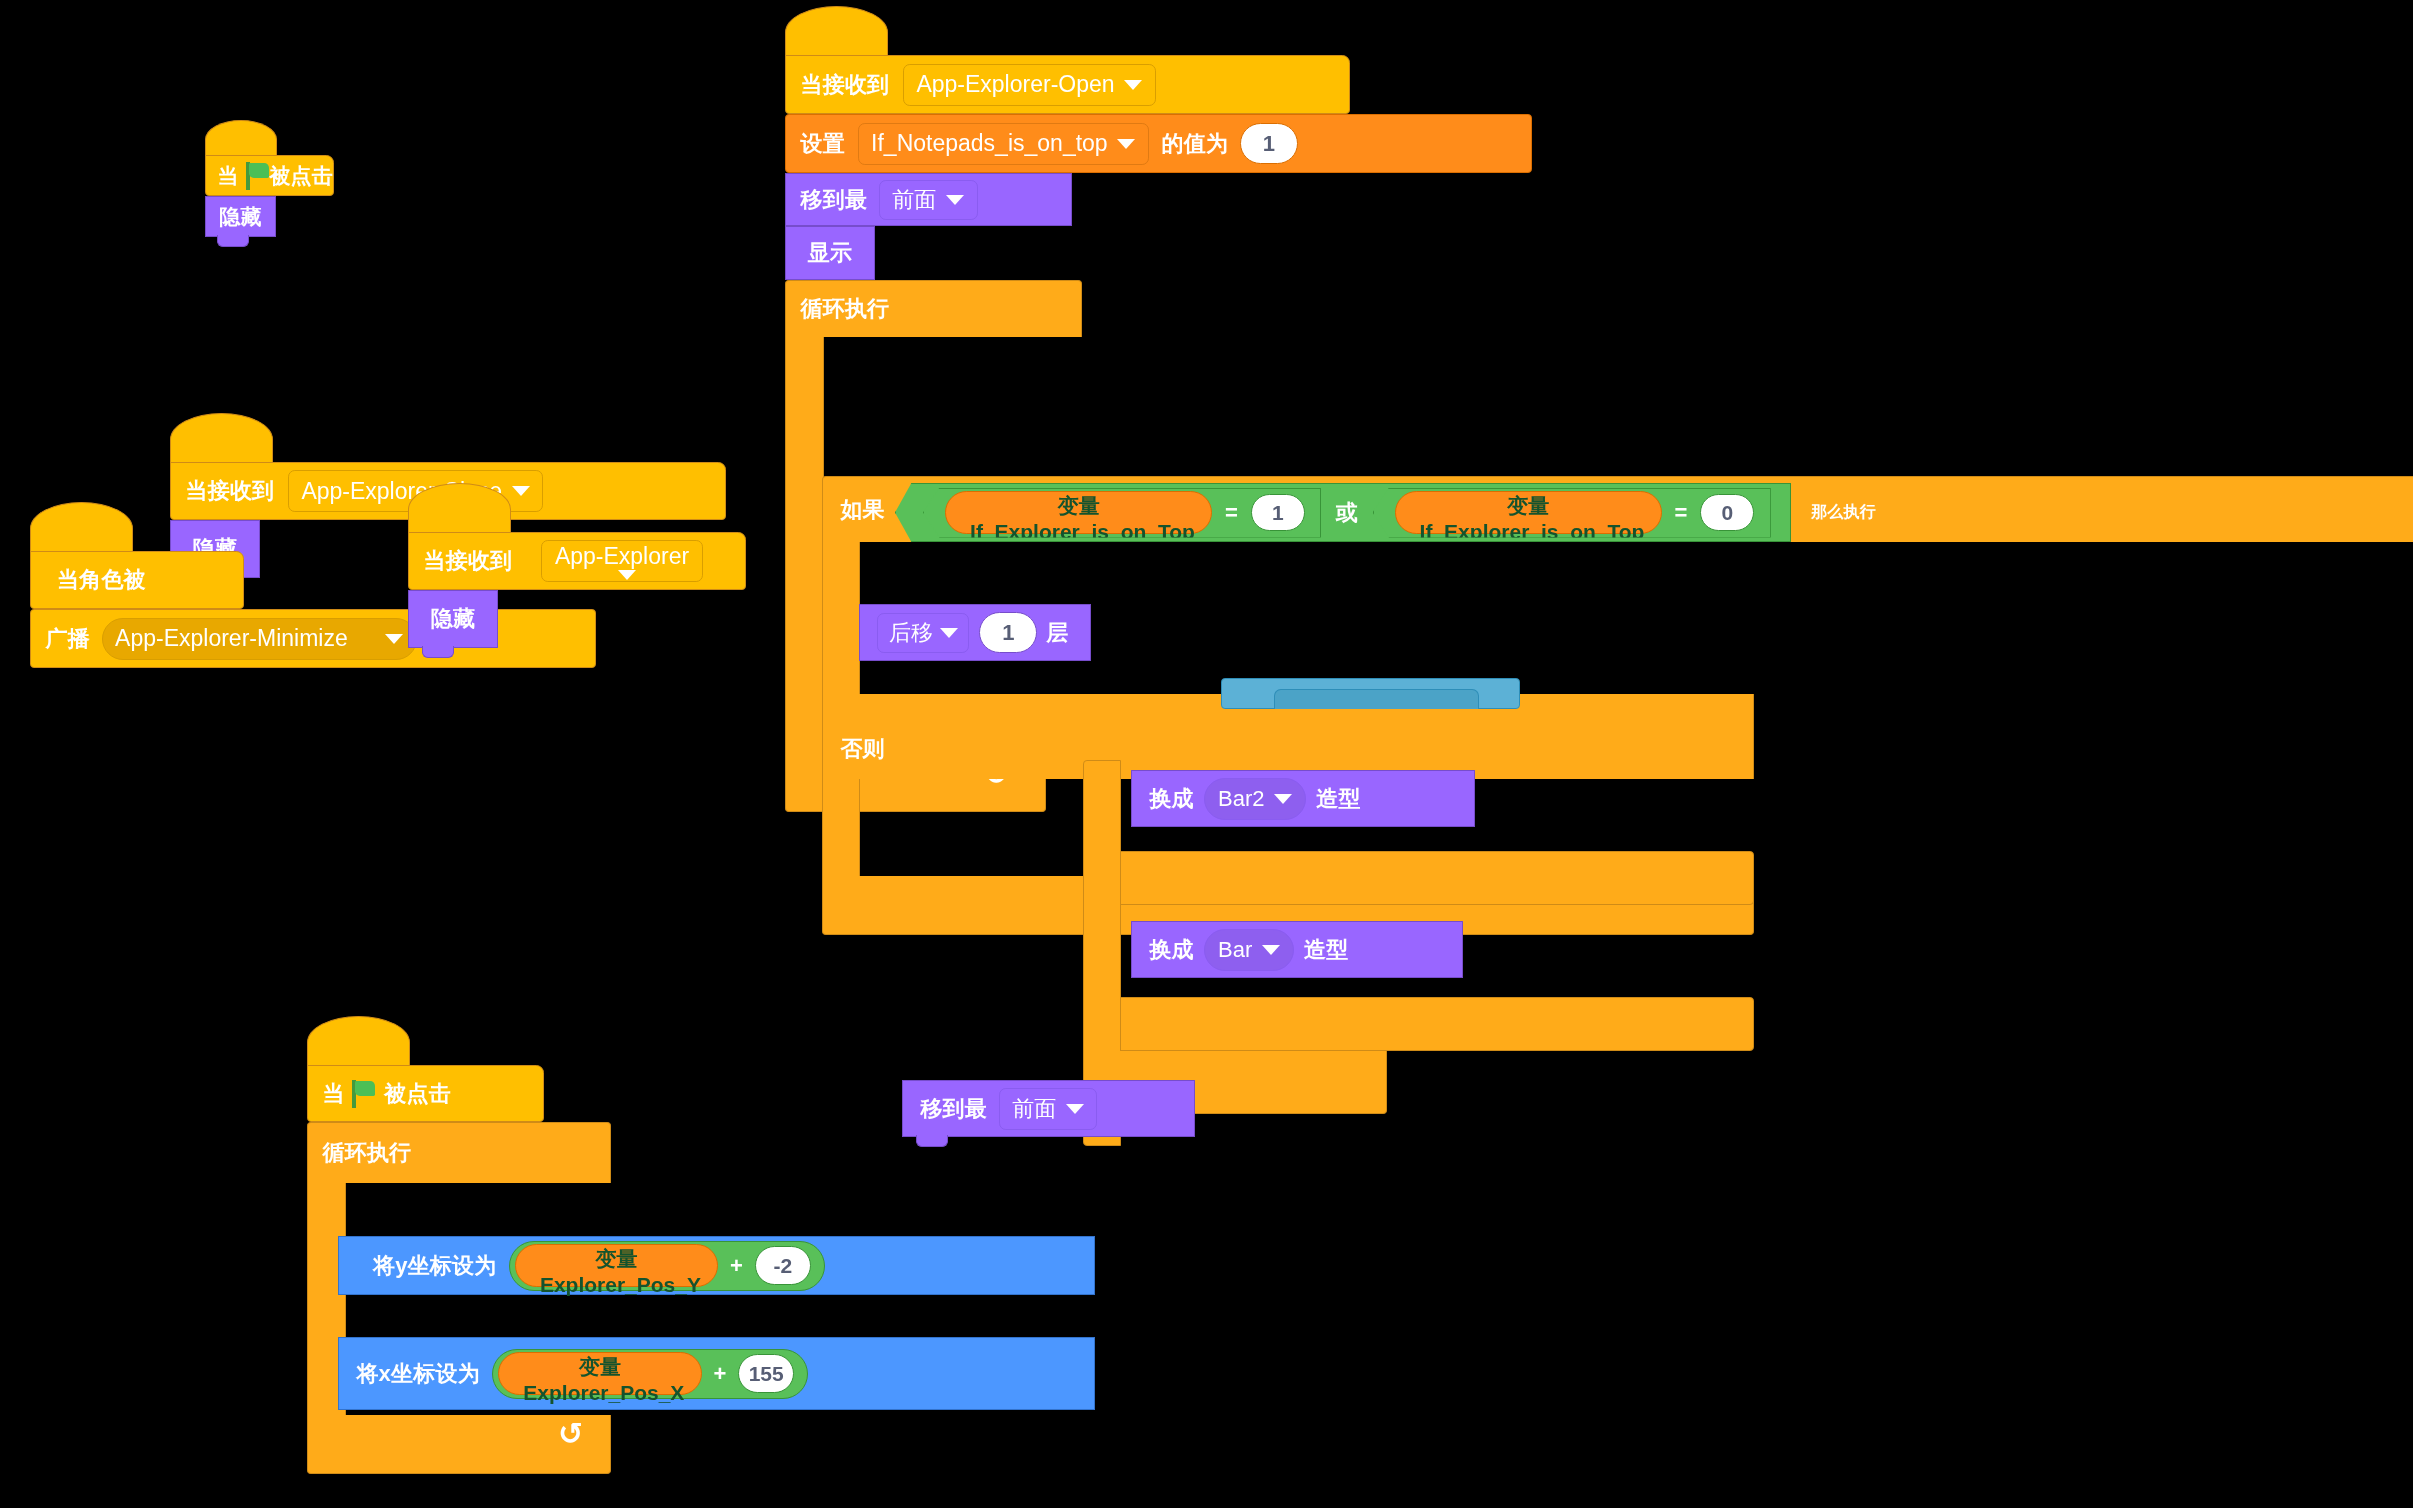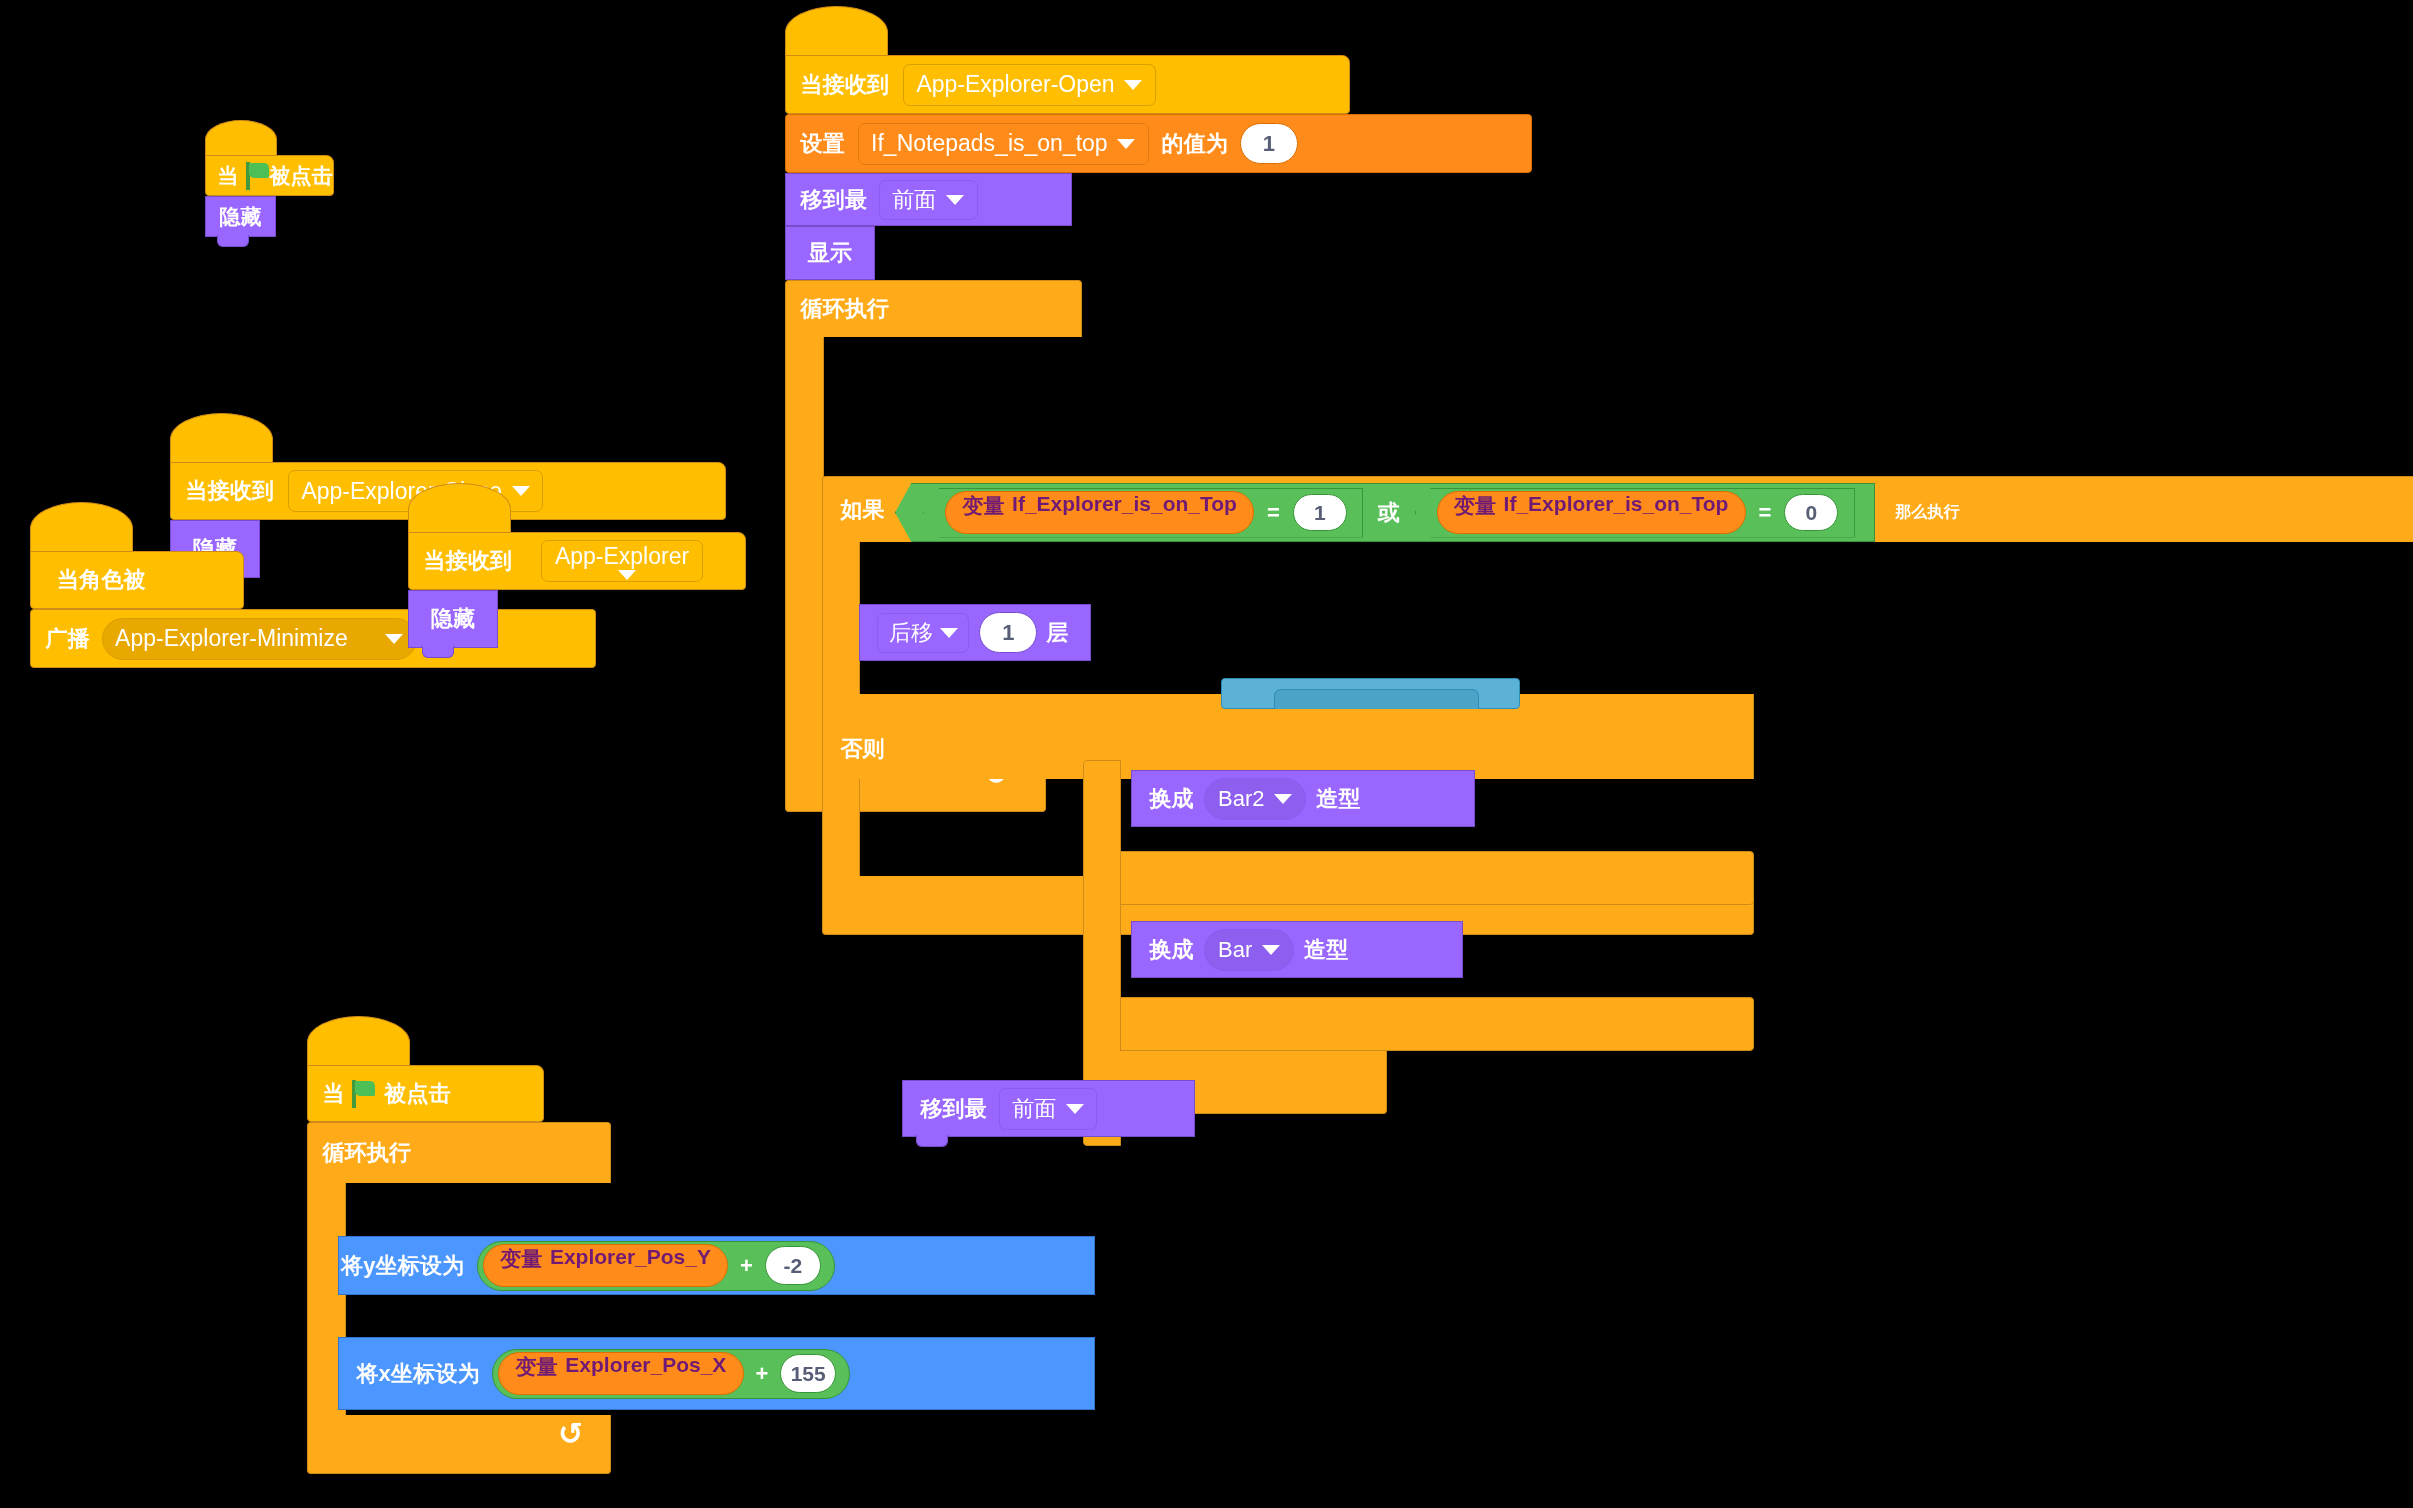--- a/index.html
+++ b/index.html
@@ -39,22 +39,22 @@
   
   .num{background:#fff;color:#575e75;border-radius:482px;
        display:inline-flex;align-items:center;justify-content:center;
        height:39px;min-width:39px;padding:0 8.7px;font-weight:700;}
   .num.g{border:1.4px solid #389438;}
   .num.o{border:1.4px solid #db6e00;}
   .num.p{border:1.4px solid #774dcb;}
 
   
   .var{background:#ff8c1a;border:1.9px solid #db6e00;border-radius:482px;
-       display:inline-flex;align-items:flex-start;padding:0 16.4px;height:42px;
-       color:#701a75;font-weight:700;}
+       display:inline-flex;align-items:center;padding:0 16.4px;height:42px;
+       color:#14532d;font-weight:700;flex-direction:column;}
 
   
   .hexwrap{position:absolute;display:flex;align-items:center;}
   .hex{background:#59c059;border:1.9px solid #389438;display:flex;align-items:center;
        padding:0 22px;height:57px;box-sizing:border-box;
        clip-path:polygon(16.4px 0,100% 0,100% 100%,16.4px 100%,0 50%);}
 
   .caret{display:inline-block;width:0;height:0;margin-left:9.7px;
          border-left:9.2px solid transparent;border-right:9.2px solid transparent;
          border-top:10.6px solid #fff;}
@@ -268,21 +268,21 @@
     <span class="lbl">被点击</span>
   </div>
 
   <div class="blk ctrl" style="left:307px;top:1122px;width:304px;height:61px;padding-left:14.5px;font-size:22px;border-radius:3.9px 3.9px 0 0;border-bottom:none;">
     <span class="lbl">循环执行</span>
   </div>
   <div class="blk ctrl" style="left:307px;top:1183px;width:39px;height:233px;border-top:none;border-bottom:none;"></div>
   <div class="blk ctrl" style="left:307px;top:1415px;width:304px;height:59px;border-radius:0 0 3.9px 3.9px;border-top:none;"></div>
   <div class="loopArrow" style="left:558px;top:1416px;">↻</div>
 
-  <div class="blk motion" style="left:338px;top:1236px;width:757px;height:59px;padding-left:2px;font-size:22px;">
+  <div class="blk motion" style="left:338px;top:1236px;width:757px;height:59px;padding-left:34px;font-size:22px;">
     <span class="lbl">将y坐标设为</span>
     <span class="blk oper" style="position:relative;left:0;top:0;margin-left:12.6px;height:50px;border-radius:482px;padding:0 12.6px 0 4.8px;align-items:center;">
       <span class="var" style="font-size:21px;height:41px;">
         <span>变量</span>
         <span style="margin-left:7.7px;">Explorer_Pos_Y</span>
       </span>
       <span class="lbl" style="font-size:22px;margin:0 11.6px;">+</span>
       <span class="num g" style="font-size:21px;height:37px;min-width:37px;">-2</span>
     </span>
   </div>

